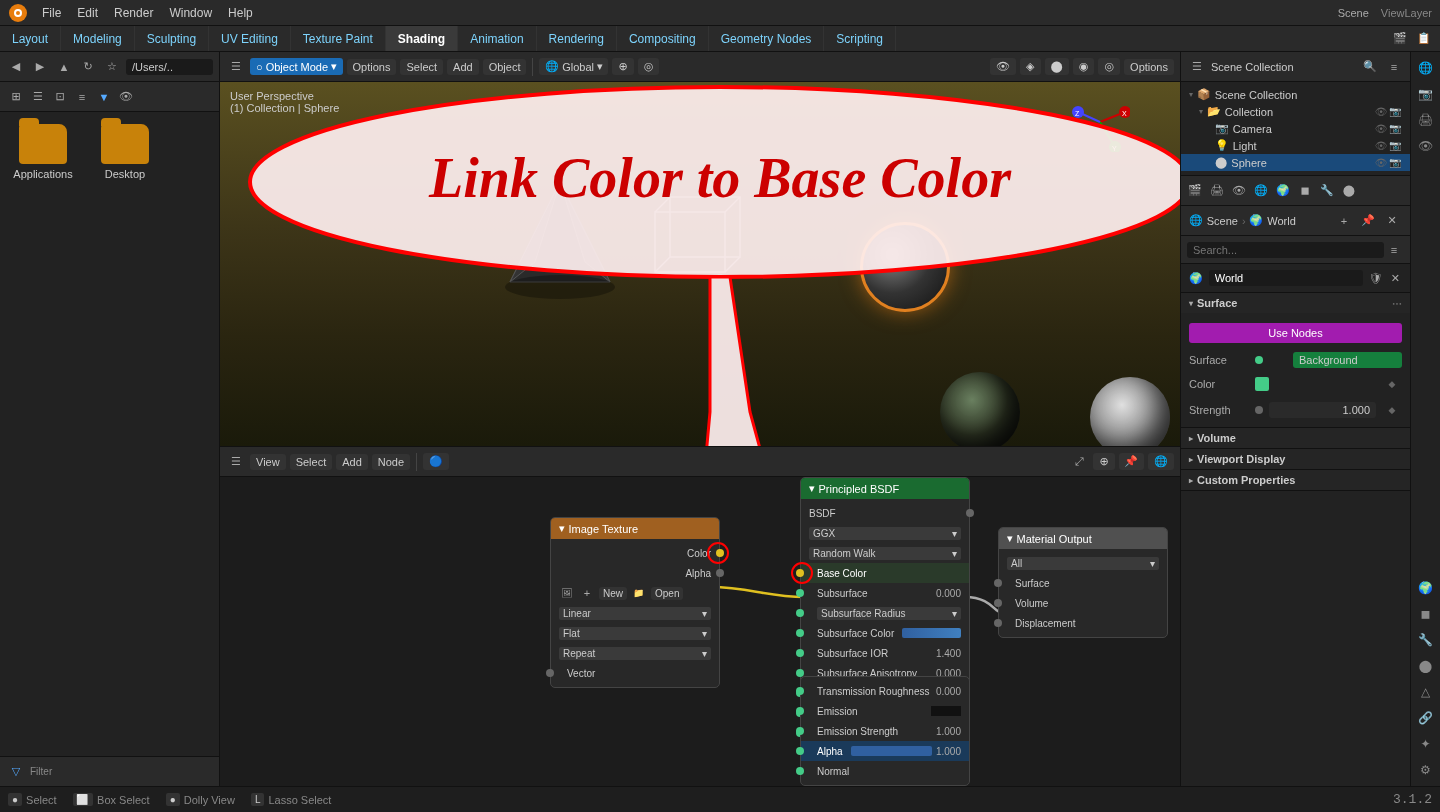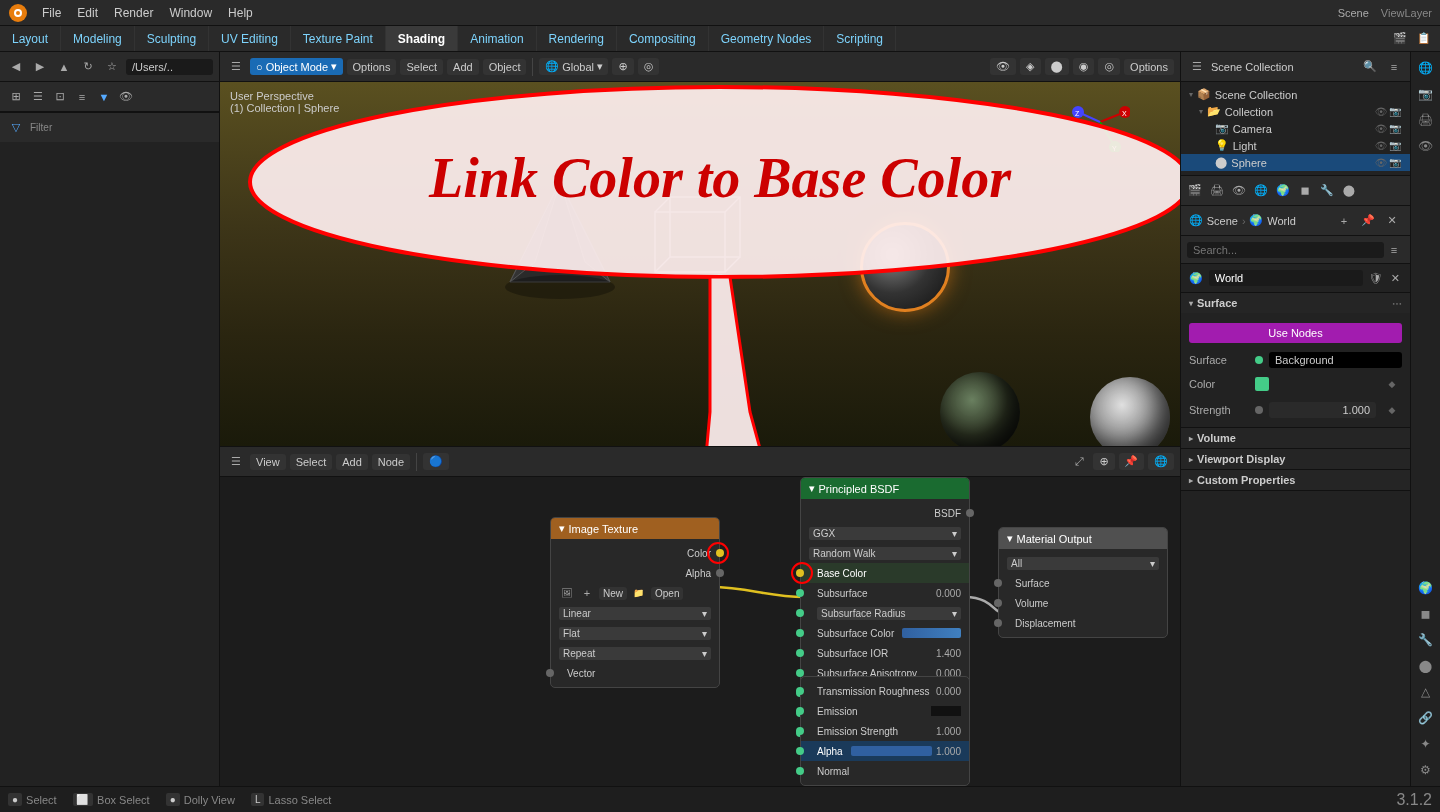--- a/index.html
+++ b/index.html
@@ -448,26 +448,27 @@
       width: 8px;
       height: 8px;
       border-radius: 50%;
       background: #4c8;
       flex-shrink: 0;
     }
     .prop-socket.gray { background: #666; }
     .prop-socket.green { background: #4c8; }
 
     .background-dropdown {
-      background: #000000;
+      background: #15803d;
       border-radius: 3px;
       padding: 2px 6px;
       font-size: 11px;
       color: #ccc;
       flex: 1;
+      margin-left: 24px;
     }
     .color-swatch {
       width: 14px;
       height: 14px;
       border-radius: 2px;
       background: #4c8;
       flex-shrink: 0;
     }
 
     
@@ -517,21 +518,22 @@
     .status-key {
       background: #333;
       border-radius: 2px;
       padding: 1px 4px;
       font-size: 10px;
       color: #ccc;
     }
     .version-badge {
       margin-left: auto;
       color: #888;
-      font-size: 16px;
+      font-size: 13px;
+      font-family: Liberation Mono, monospace;
     }
 
     
     .preview-sphere-1 {
       position: absolute;
       right: 30px;
       top: 140px;
       width: 80px;
       height: 80px;
       border-radius: 50%;
@@ -619,20 +621,30 @@
       <div class="path-bar">/Users/..</div>
     </div>
     <div class="left-sidebar-toolbar">
       <div class="icon-btn">⊞</div>
       <div class="icon-btn">☰</div>
       <div class="icon-btn">⊡</div>
       <div class="icon-btn">≡</div>
       <div class="icon-btn" style="color:#5af;">▼</div>
       <div class="icon-btn">👁</div>
     </div>
+    <div class="left-sidebar-content">
+      <div class="file-item">
+        <div class="folder-icon"></div>
+        <span class="file-label">Applications</span>
+      </div>
+      <div class="file-item">
+        <div class="folder-icon"></div>
+        <span class="file-label">Desktop</span>
+      </div>
+    </div>
     <div class="left-sidebar-filter">
       <div class="icon-btn" style="color:#5af;">▽</div>
       <span style="font-size:10px;color:#888;">Filter</span>
     </div>
   </div>
 
   <div class="viewport-area">
 
     <div class="viewport-toolbar">
       <div class="icon-btn">☰</div>
@@ -803,21 +815,21 @@
             </div>
           </div>
         </div>
 
         <div class="node" style="left:580px;top:0px;width:165px;z-index:3;">
           <div class="node-header green">
             <span>▾</span>
             <span>Principled BSDF</span>
           </div>
           <div class="node-body">
-            <div class="node-row" style="justify-content:flex-end;position:relative;">
+            <div class="node-row" style="position:relative;">
               <span class="node-label">BSDF</span>
               <div class="node-socket gray-dark" style="position:absolute;right:-5px;"></div>
             </div>
             <div class="node-row">
               <div class="node-dropdown">
                 <span>GGX</span>
                 <span>▾</span>
               </div>
             </div>
             <div class="node-row">

